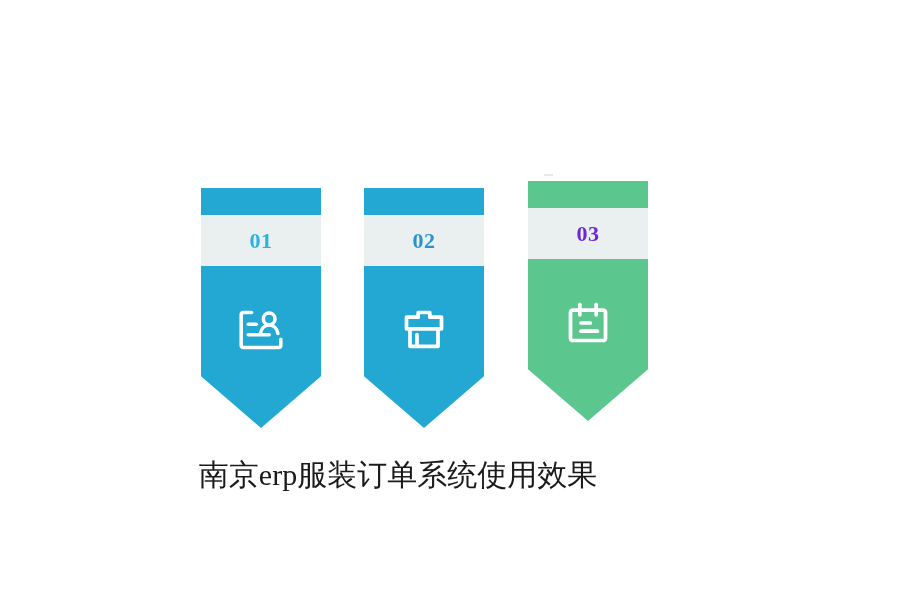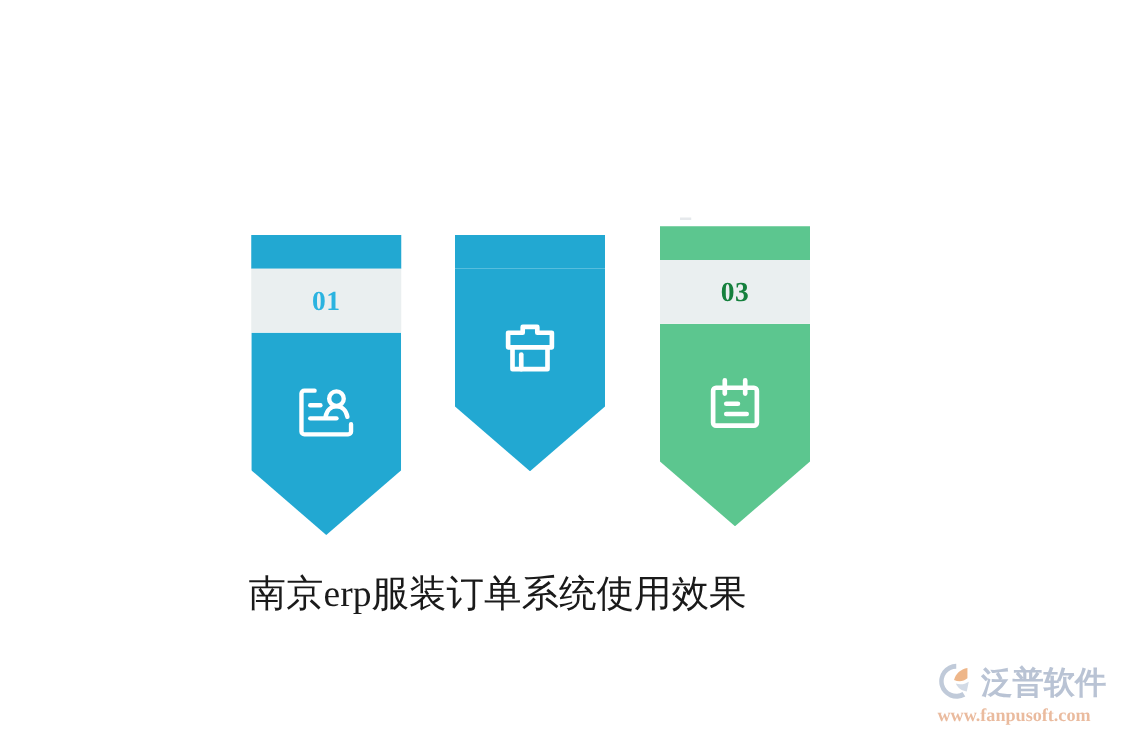--- a/index.html
+++ b/index.html
@@ -166,60 +166,50 @@
             <path d="M13 28h18"></path>
             <circle cx="31" cy="14.5" r="5"></circle>
             <path d="M23.5 27c0.8-4.6 3.9-7.3 7.5-7.3s6.7 2.7 7.5 7.3"></path>
           </svg>
         </span>
       </div>
     </div>
 
     <div class="banner banner-2">
       <div class="cap" style="background:#22a8d2"></div>
+      <div class="numband">
+        <span class="num" style="color:#2b92d0">02</span>
+      </div>
       <div class="body" style="background:#22a8d2">
         <span class="glyph">
           <svg viewBox="0 0 48 48" fill="none" stroke="#ffffff" stroke-width="3.2" stroke-linecap="round" stroke-linejoin="round">
             <path d="M19 13v-4h10v4h10v10H9V13z"></path>
             <path d="M12 23v15h24V23"></path>
             <path d="M18 38V28"></path>
           </svg>
         </span>
       </div>
     </div>
 
     <div class="banner banner-3">
       <div class="cap" style="background:#5cc68f"></div>
       <div class="numband">
-        <span class="num" style="color:#15803d">03</span>
+        <span class="num" style="color:#6d28d9">03</span>
       </div>
       <div class="body" style="background:#5cc68f">
         <span class="glyph">
           <svg viewBox="0 0 48 48" fill="none" stroke="#ffffff" stroke-width="3.2" stroke-linecap="round" stroke-linejoin="round">
             <rect x="9" y="13" width="30" height="26" rx="2"></rect>
             <path d="M17 8v9"></path>
             <path d="M31 8v9"></path>
             <path d="M18 24h8"></path>
             <path d="M18 31h14"></path>
           </svg>
         </span>
       </div>
     </div>
 
   </div>
 
   <div class="caption">南京erp服装订单系统使用效果</div>
 
-  <div class="watermark">
-    <div class="wm-row">
-      <span class="wm-mark">
-        <svg viewBox="0 0 40 40">
-          <path d="M20 3.5A16.5 16.5 0 1 0 28.5 34.4l-2.6-4.2A11.8 11.8 0 1 1 20 8.2z" fill="#a8b6cb"></path>
-          <path d="M30.5 7.5c-6.5 1.2-11 5.3-12.6 11.3 4.6 1.9 9 1.3 12.6-1.6z" fill="#e89b5c"></path>
-          <path d="M31.8 20.4c-3.6 2.4-7.7 3-12.2 1.8 1.9 4.3 5.6 7 10.3 7.4z" fill="#c3cedd"></path>
-        </svg>
-      </span>
-      <span class="wm-name">泛普软件</span>
-    </div>
-    <div class="wm-url">www.fanpusoft.com</div>
-  </div>
 
 </div>
 
 </body></html>

